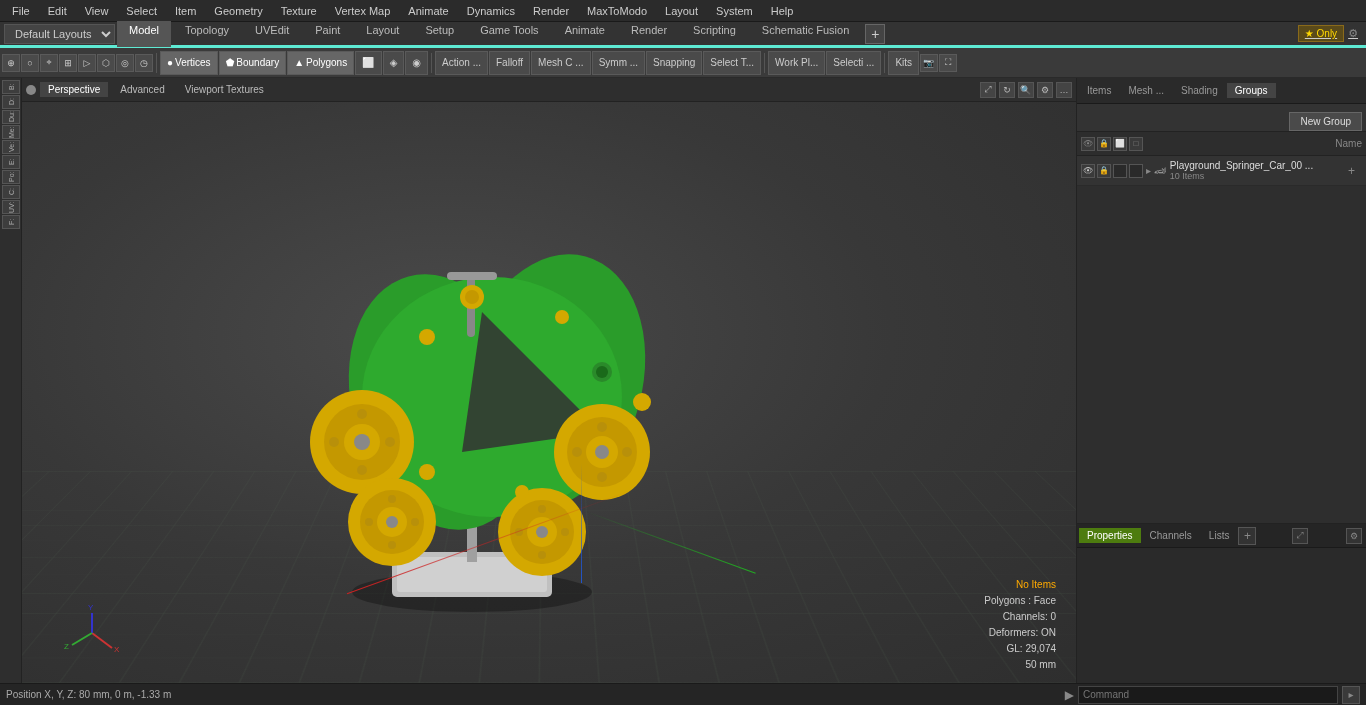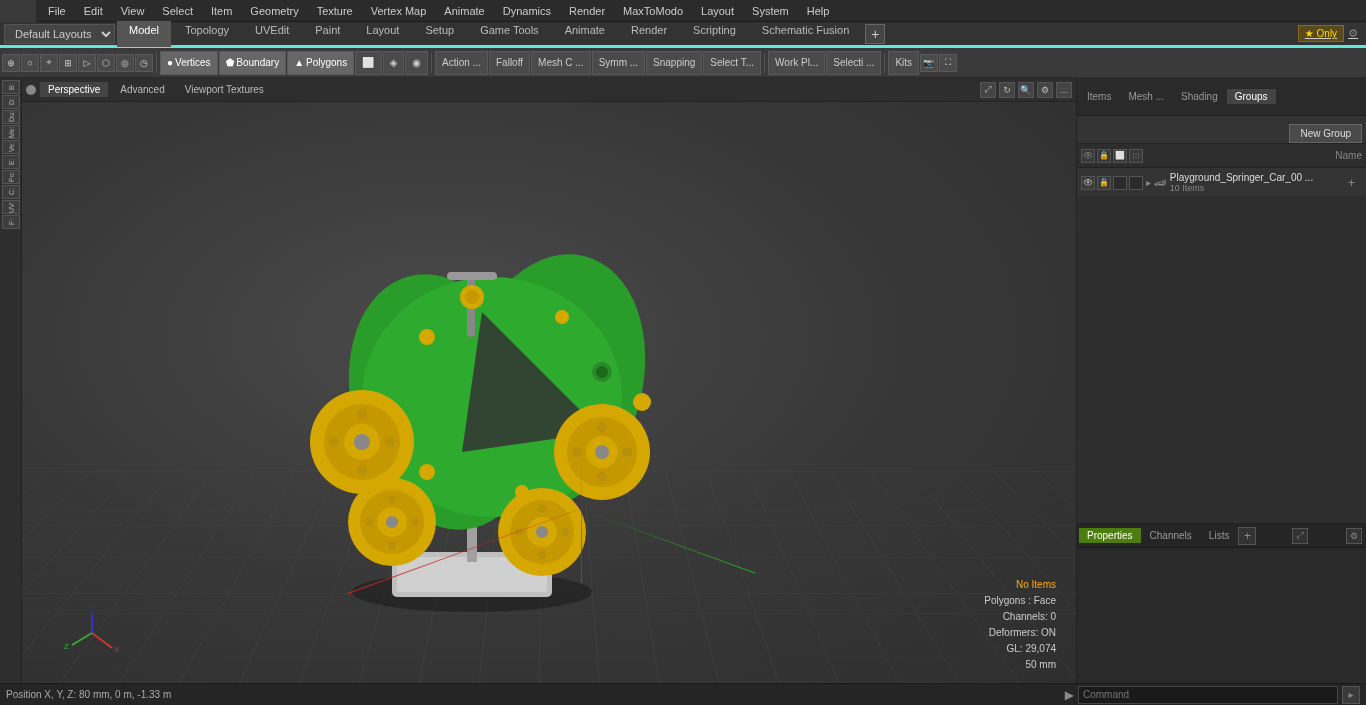--- a/index.html
+++ b/index.html
@@ -15,21 +15,20 @@
 
     
     #top-menu {
       height: 22px;
       background: #2b2b2b;
       display: flex;
       align-items: center;
       padding: 0 4px;
       gap: 2px;
       border-bottom: 1px solid #1a1a1a;
-      margin-left: 36px;
     }
     .menu-item {
       padding: 2px 8px;
       cursor: pointer;
       color: #ccc;
       font-size: 11px;
     }
 
     
     #layout-bar {
@@ -310,21 +309,21 @@
     #right-panel {
       width: 290px;
       background: #2e2e2e;
       border-left: 1px solid #222;
       display: flex;
       flex-direction: column;
     }
 
     
     #panel-tabs-top {
-      height: 38px;
+      height: 26px;
       background: #2a2a2a;
       display: flex;
       align-items: center;
       border-bottom: 1px solid #1a1a1a;
       gap: 1px;
       padding: 0 2px;
     }
     .panel-tab {
       padding: 2px 8px;
       font-size: 10px;

